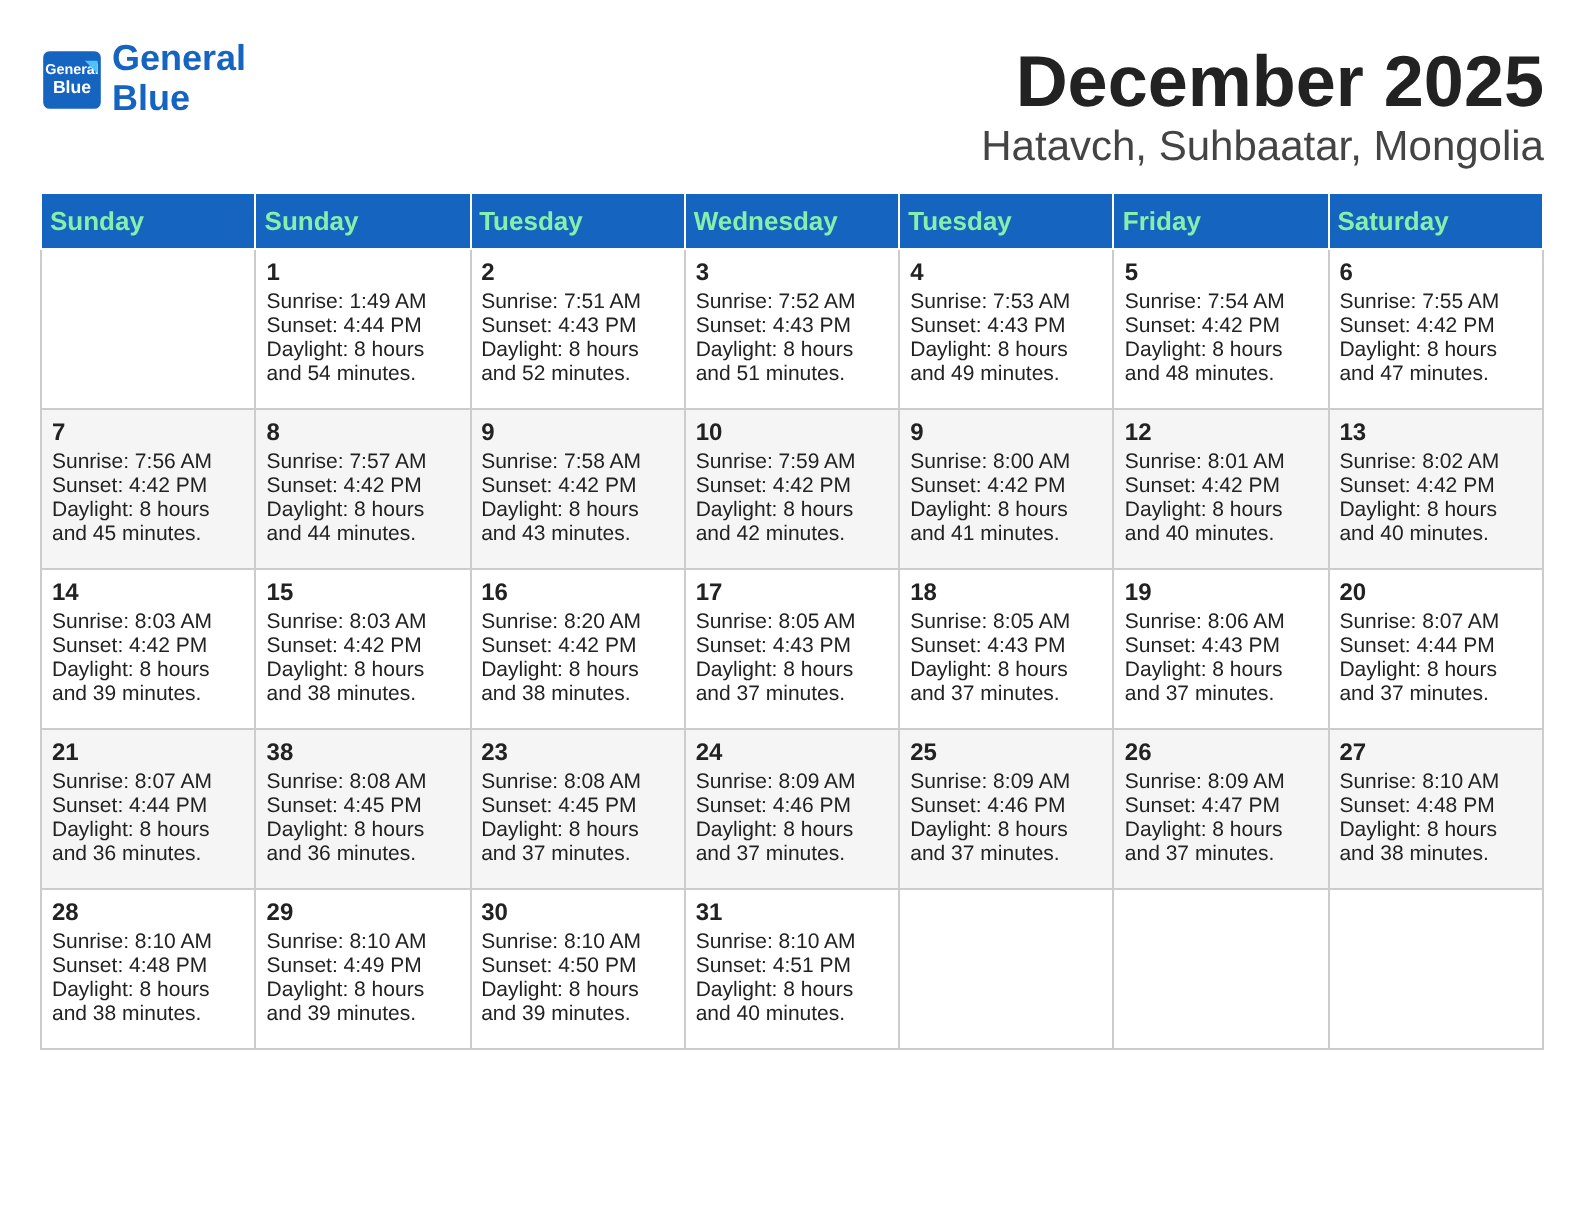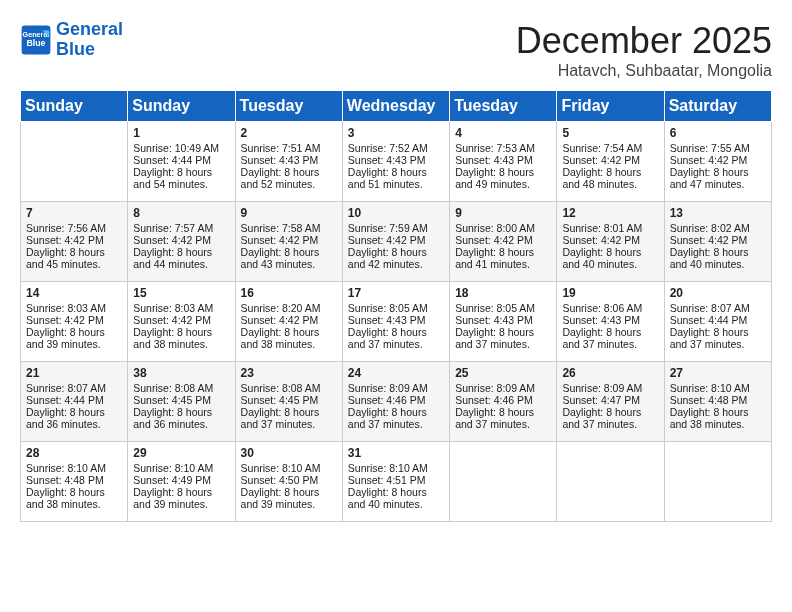--- a/index.html
+++ b/index.html
@@ -32,37 +32,37 @@
     .logo-icon {
       width: 32px;
       height: 32px;
       margin-right: 4px;
     }
     .title-area {
       text-align: right;
     }
     .month-title {
       font-size: 36px;
-      font-weight: normal;
+      font-weight: bold;
       color: #222;
     }
     .location-title {
-      font-size: 16px;
+      font-size: 21px;
       color: #444;
     }
     table {
       width: 100%;
       border-collapse: collapse;
       table-layout: fixed;
     }
     thead tr th {
       background-color: #1565c0;
-      color: #ffffff;
+      color: #86efac;
       padding: 6px 4px;
-      font-size: 16px;
+      font-size: 13px;
       font-weight: bold;
       text-align: left;
       border: 1px solid #fff;
     }
     tbody tr td {
       border: 1px solid #ccc;
       vertical-align: top;
       padding: 4px 5px;
       font-size: 10.5px;
       color: #222;
@@ -118,21 +118,21 @@
         <th>Tuesday</th>
         <th>Friday</th>
         <th>Saturday</th>
       </tr>
   </thead>
   <tbody id="calendar-body">
   <tr>
         <td class="empty-cell"></td>
         <td>
           <span class="day-number">1</span>
-          <div>Sunrise: 10:49 AM</div>
+          <div>Sunrise: 1:49 AM</div>
           <div>Sunset: 4:44 PM</div>
           <div>Daylight: 8 hours</div>
           <div>and 54 minutes.</div>
         </td>
         <td>
           <span class="day-number">2</span>
           <div>Sunrise: 7:51 AM</div>
           <div>Sunset: 4:43 PM</div>
           <div>Daylight: 8 hours</div>
           <div>and 52 minutes.</div>

